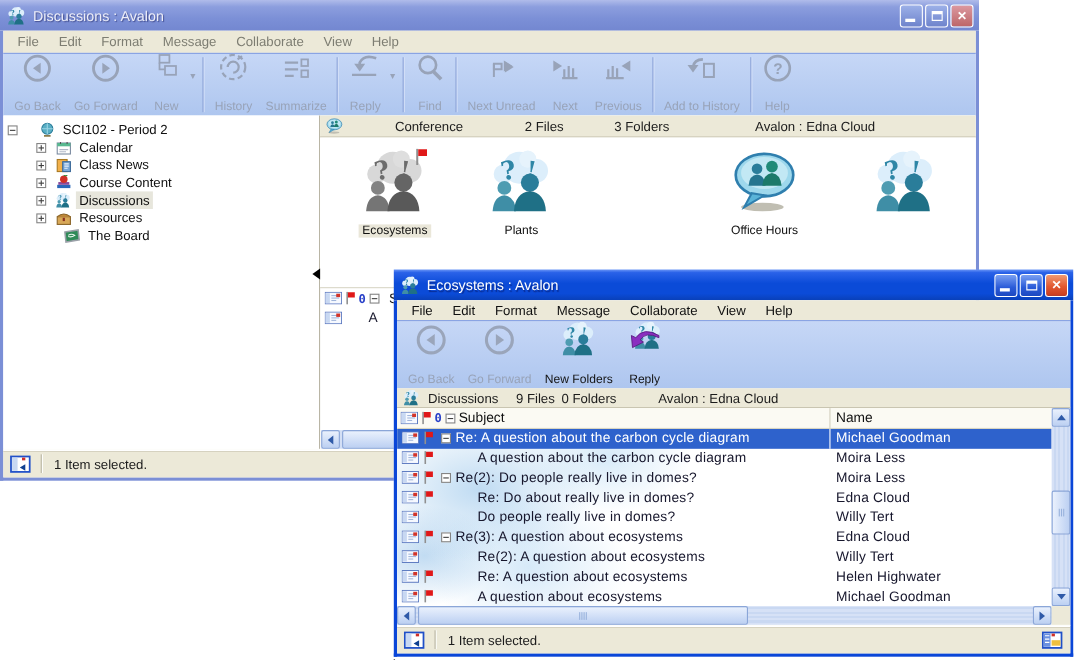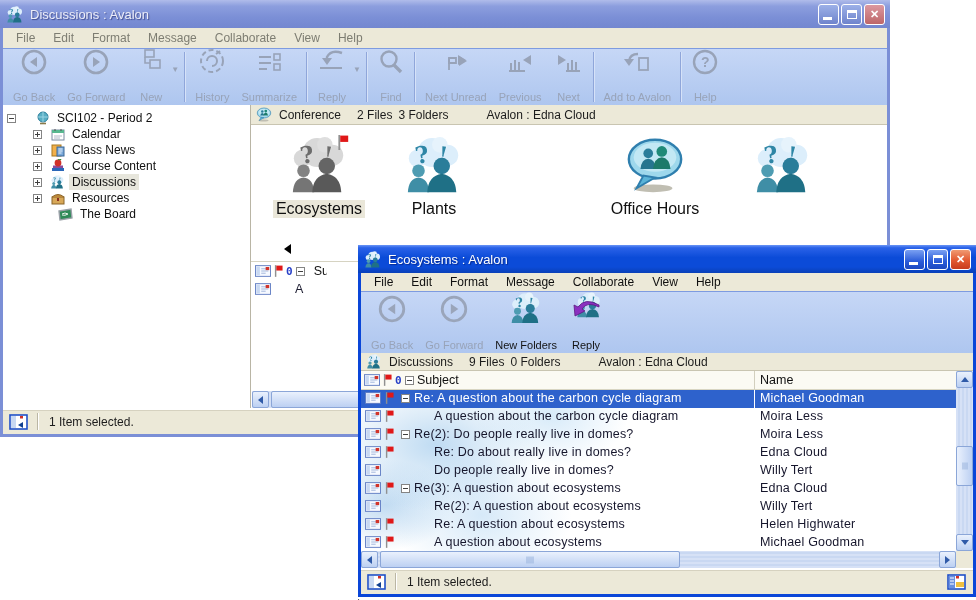--- a/index.html
+++ b/index.html
@@ -56,38 +56,38 @@
   .status-text{margin-left:4px;}
 
   
   .back-window{left:0;top:0;width:890px;height:437px;z-index:1;}
   .back-window .win-inner{border:3px solid #7b8fd6;border-top:none;height:409px;box-sizing:border-box;
                           display:flex;flex-direction:column;background:#fff;}
   .back-window .menubar{height:20px;}
   .back-window .toolbar{height:57px;}
   .back-main{flex:1;display:flex;min-height:0;position:relative;background:#fff;}
 
-  .tree-pane{width:248px;box-sizing:border-box;border-right:1px solid #b9b5a5;padding-top:5px;position:relative;}
+  .tree-pane{width:288px;box-sizing:border-box;border-right:1px solid #b9b5a5;padding-top:5px;position:relative;}
   .tree-row{height:16px;display:flex;align-items:center;font-size:12px;color:#101010;}
   .pmbox{width:9px;height:9px;box-sizing:border-box;border:1px solid #848484;background:#fff;position:relative;flex:0 0 9px;}
   .pmbox:before{content:"";position:absolute;left:1px;right:1px;top:3px;height:1px;background:#404040;}
   .pmbox.plus:after{content:"";position:absolute;top:1px;bottom:1px;left:3px;width:1px;background:#404040;}
   .t-ic{width:15px;height:14px;margin:0 4px 0 8px;display:flex;align-items:center;justify-content:center;flex:0 0 15px;}
   .tree-label{padding:1px 3px;white-space:nowrap;}
   .tree-label.sel{background:#e7e6dc;}
   .r-root{padding-left:4px;} .r-root .t-ic{margin-left:19px;}
   .r-child{padding-left:30px;}
   .r-noexp{padding-left:47px;}
 
   .conf-pane{flex:1;min-width:0;position:relative;display:flex;flex-direction:column;}
-  .conf-pane .pane-header{height:20px;flex:0 0 20px;}
+  .conf-pane .pane-header{height:20px;flex:0 0 20px;gap:40px;}
   .icon-area{height:136px;flex:0 0 136px;position:relative;background:#fff;}
   .conf-item{position:absolute;top:10px;width:116px;text-align:center;}
   .conf-item svg.big{width:62px;height:60px;}
-  .conf-label{font-size:16px;color:#101010;display:inline-block;padding:0 3px;margin-top:1px;}
+  .conf-label{font-size:11px;color:#101010;display:inline-block;padding:0 3px;margin-top:1px;}
   .conf-label.sel{background:#eae7d9;}
   .conf-item .gray{filter:grayscale(1) brightness(.92);}
   .conf-flag{position:absolute;left:76px;top:0;width:12px;height:15px;}
 
   .mini-header{height:18px;display:flex;align-items:center;gap:3px;padding-left:4px;font-size:12.5px;
                color:#141414;border-top:1px solid #d6d3c2;}
   .mini-row{height:18px;display:flex;align-items:center;font-size:12.5px;color:#1c1c30;}
   .clip-s{display:inline-block;width:13px;overflow:hidden;white-space:nowrap;margin-left:6px;}
   .mini-row .frag{margin-left:24px;}
 
@@ -314,45 +314,45 @@
                 <path d="M8,8 v12" stroke="#98a3b8" stroke-width="1.8"></path>
                 <path d="M17,10 L25,5 L25,15 Z" fill="#98a3b8" transform="rotate(180 21 10)"></path>
                 <path d="M18,6 L26,11 L18,16 Z" fill="#98a3b8"></path>
               </svg>
             </span>
           <span class="tlabel">Next Unread</span>
         </span>
         <span class="tbtn">
           <span class="ticon">
             <svg width="30" height="26" viewBox="0 0 30 26">
+                <path d="M4,5 L12,10 L4,15 Z" fill="#98a3b8"></path>
+                <path d="M12,21 h14 M14,21 v-8 M18,21 v-11 M22,21 v-9" stroke="#98a3b8" stroke-width="2"></path>
+              </svg>
+            </span>
+          <span class="tlabel">Next</span>
+        </span>
+        <span class="tbtn">
+          <span class="ticon">
+            <svg width="30" height="26" viewBox="0 0 30 26">
                 <path d="M4,21 h16 M6,21 v-8 M10,21 v-11 M14,21 v-9" stroke="#98a3b8" stroke-width="2"></path>
                 <path d="M26,5 L18,10 L26,15 Z" fill="#98a3b8"></path>
               </svg>
             </span>
           <span class="tlabel">Previous</span>
-        </span>
-        <span class="tbtn">
-          <span class="ticon">
-            <svg width="30" height="26" viewBox="0 0 30 26">
-                <path d="M4,5 L12,10 L4,15 Z" fill="#98a3b8"></path>
-                <path d="M12,21 h14 M14,21 v-8 M18,21 v-11 M22,21 v-9" stroke="#98a3b8" stroke-width="2"></path>
-              </svg>
-            </span>
-          <span class="tlabel">Next</span>
         </span>
         <span class="tsep"></span>
         <span class="tbtn">
           <span class="ticon">
             <svg width="30" height="26" viewBox="0 0 30 26">
                 <path d="M16,4 Q8,4 7,11" fill="none" stroke="#98a3b8" stroke-width="2.4"></path>
                 <path d="M7,16 L2,9 L12,9 Z" fill="#98a3b8"></path>
                 <rect x="17" y="8" width="9" height="12" fill="none" stroke="#98a3b8" stroke-width="1.8"></rect>
               </svg>
             </span>
-          <span class="tlabel">Add to Avalon</span>
+          <span class="tlabel">Add to History</span>
         </span>
         <span class="tsep"></span>
         <span class="tbtn">
           <span class="ticon">
             <svg width="28" height="28" viewBox="0 0 28 28">
                 <circle cx="14" cy="14" r="11" fill="none" stroke="#98a3b8" stroke-width="2.4"></circle>
                 <text x="10" y="19" font-size="14" font-weight="bold" fill="#98a3b8" font-family="Liberation Sans, sans-serif">?</text>
               </svg>
             </span>
           <span class="tlabel">Help</span>

